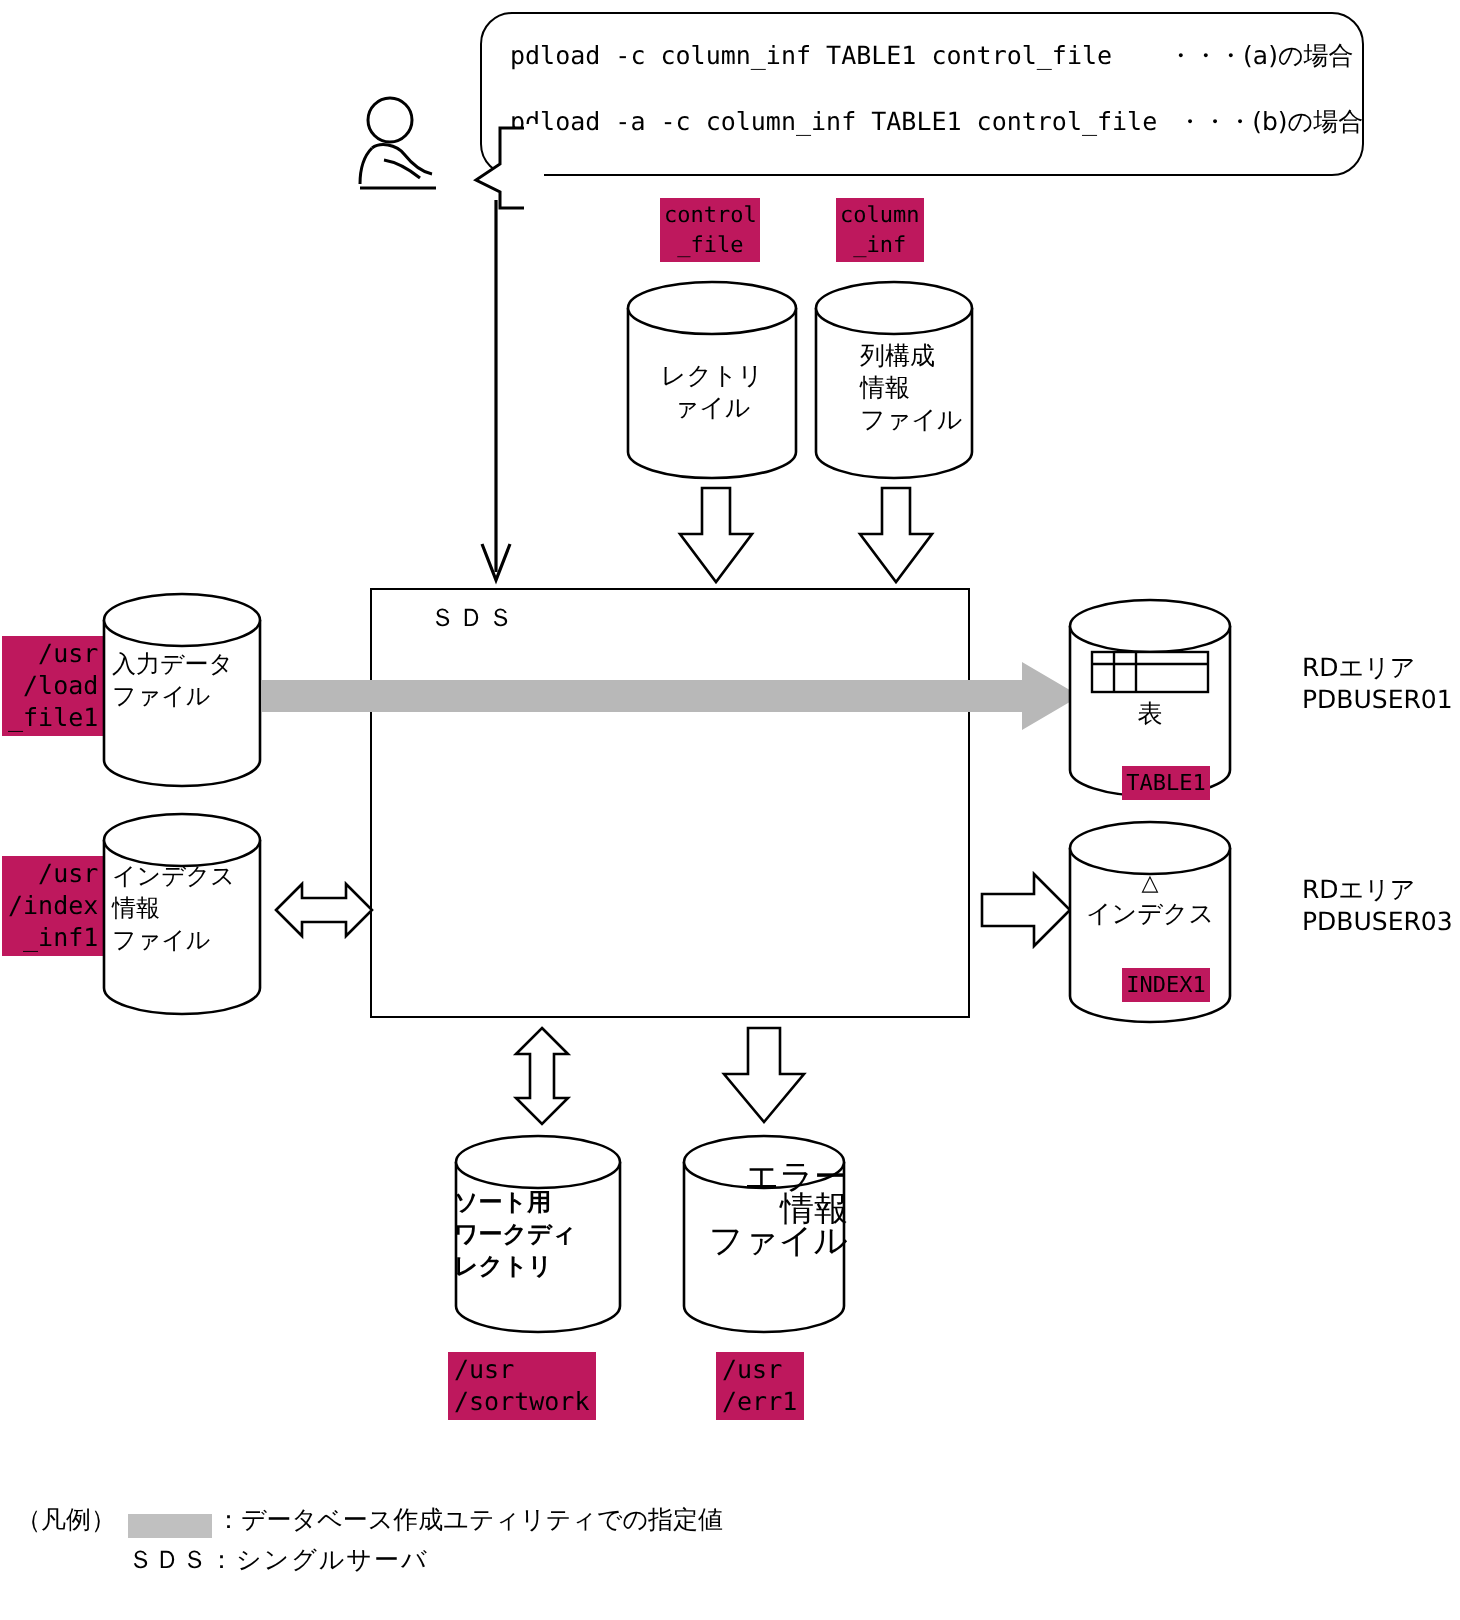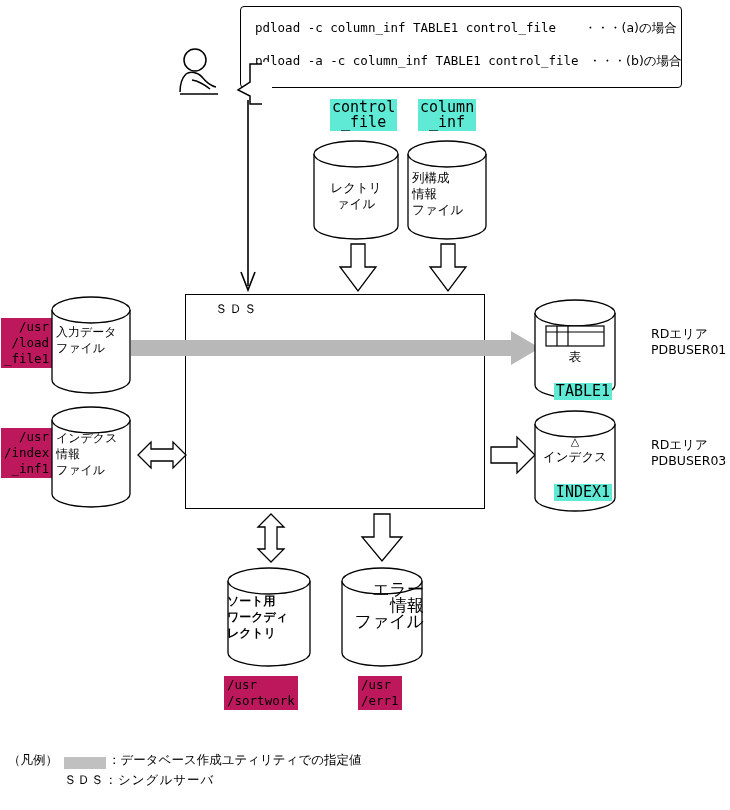--- a/index.html
+++ b/index.html
@@ -15,21 +15,21 @@
     color: #000000;
     overflow: hidden;
   }
   .abs { position: absolute; }
 
   
   #speech-bubble {
     left: 240px; top: 6px;
     width: 442px; height: 82px;
     border: 1.5px solid #000;
-    border-radius: 4px;
+    border-radius: 16px;
     box-sizing: border-box;
     background: #fff;
   }
   .cmd-line {
     position: absolute;
     left: 14px;
     font-family: "DejaVu Sans Mono", "Liberation Mono", monospace;
     font-size: 12.5px;
     white-space: pre;
     letter-spacing: 0px;
@@ -39,23 +39,23 @@
   .cmd-note { font-family: "DejaVu Sans", sans-serif; font-size: 12.5px; }
 
   
   #bubble-tail { left: 232px; top: 60px; width: 40px; height: 46px; }
 
   
   #person-figure { left: 172px; top: 48px; width: 62px; height: 56px; }
 
   
   .hl {
-    background: #5eead4;
+    background: #be185d;
     font-family: "DejaVu Sans Mono", "Liberation Mono", monospace;
-    font-size: 15px;
+    font-size: 11px;
     line-height: 15px;
     white-space: pre;
     padding: 1px 2px;
     box-sizing: border-box;
     display: inline-block;
   }
 
   #label-control-file { left: 330px; top: 99px; text-align: center; }
   #label-column-inf   { left: 418px; top: 99px; text-align: center; }
 
@@ -173,21 +173,21 @@
   </svg>
   <div class="cyl-text" style="top:40px;">レクトリ
 ァイル</div>
 </div>
 
 <div class="cyl" style="left:406px; top:140px; width:82px; height:100px;">
   <svg width="82" height="100" viewBox="0 0 82 100">
     <path d="M2,14 L2,86 A39,13 0 0 0 80,86 L80,14" fill="#fff" stroke="#000" stroke-width="1.3"></path>
     <ellipse cx="41" cy="14" rx="39" ry="13" fill="#fff" stroke="#000" stroke-width="1.3"></ellipse>
   </svg>
-  <div class="cyl-text lefty" style="top:30px;">列構成
+  <div class="cyl-text lefty" style="top:30px;margin-left:18px;">列構成
 情報
 ファイル</div>
 </div>
 
 <svg class="abs" style="left:238px; top:100px; width:20px; height:196px;" viewBox="0 0 20 196">
   <line x1="10" y1="0" x2="10" y2="186" stroke="#000" stroke-width="1.6"></line>
   <path d="M3,172 L10,190 L17,172" fill="none" stroke="#000" stroke-width="1.6"></path>
 </svg>
 
 <svg class="abs" style="left:338px; top:243px; width:40px; height:50px;" viewBox="0 0 40 50">

